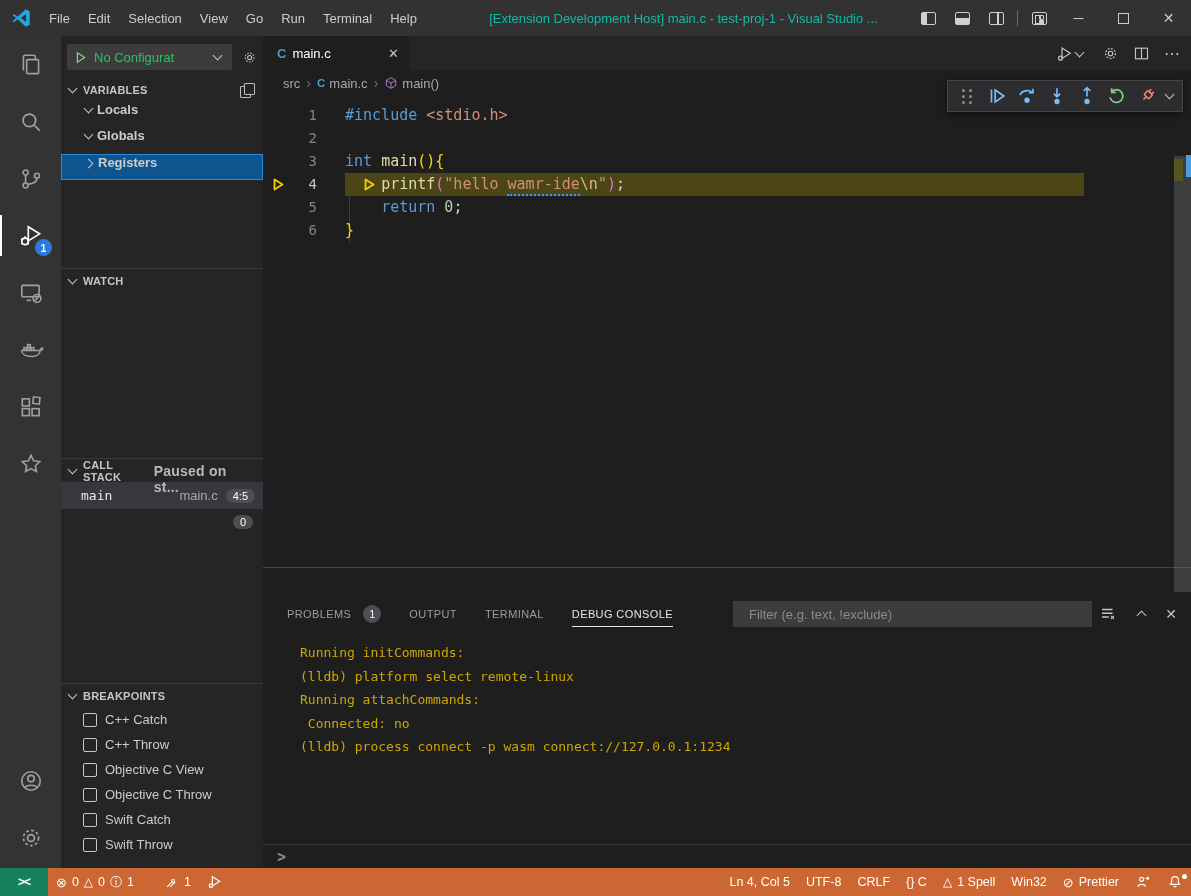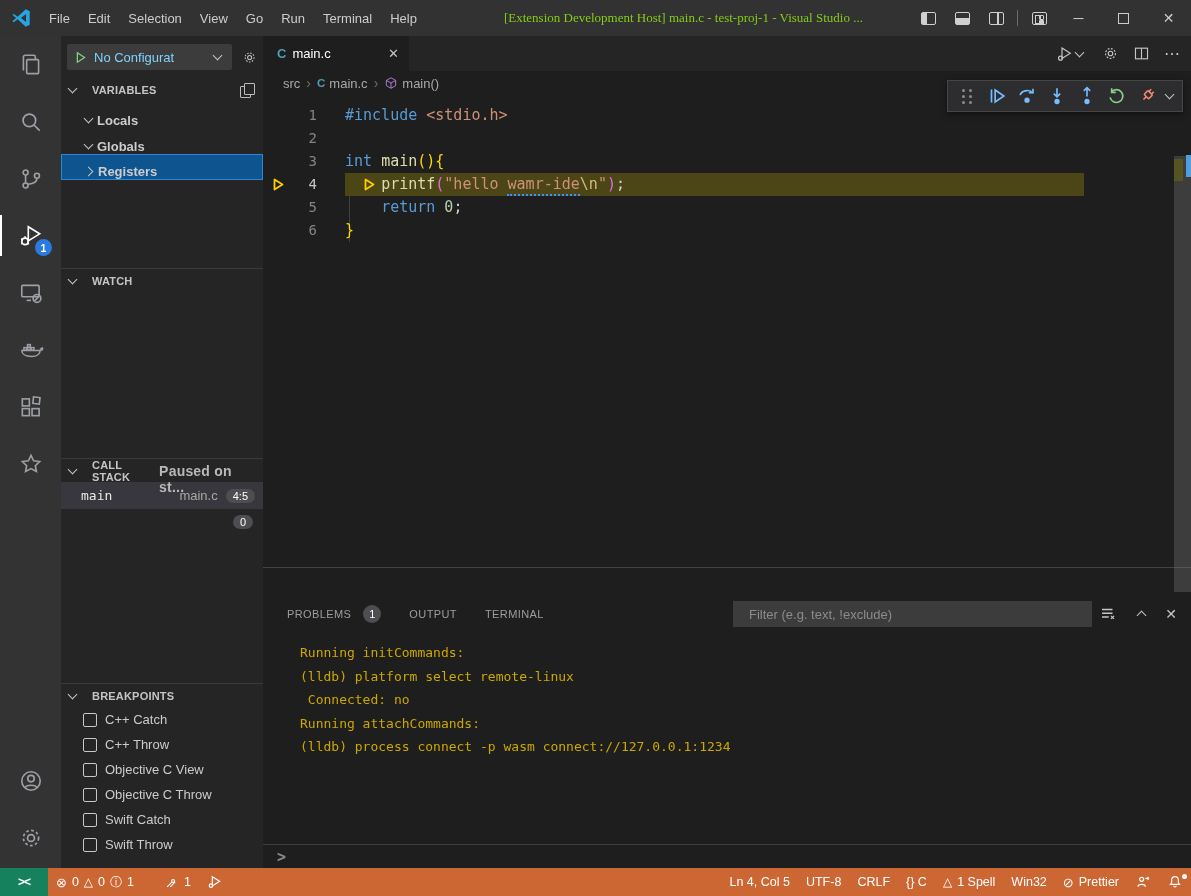--- a/index.html
+++ b/index.html
@@ -4,21 +4,21 @@
 <style>
   * { margin:0; padding:0; box-sizing:border-box; }
   html,body { width:1191px; height:896px; overflow:hidden; }
   body { position:relative; background:#1e1e1e; font-family:"Liberation Sans",sans-serif; color:#cccccc; font-size:13px; }
 
   
   .titlebar { position:absolute; top:0; left:0; width:1191px; height:36px; background:#323233; display:flex; align-items:center; z-index:50; }
   .vscode-logo { width:22px; height:22px; margin:0 8px 0 10px; flex:none; }
   .menu-bar { display:flex; height:100%; align-items:center; }
   .menu-item { padding:0 9px; height:100%; display:flex; align-items:center; color:#cccccc; cursor:default; }
-  .title-text { flex:1; text-align:center; color:#84cc16; white-space:nowrap; overflow:hidden; padding-left:30px;font-family:Liberation Serif, serif; }
+  .title-text { flex:1; text-align:center; color:#14b8a6; white-space:nowrap; overflow:hidden; padding-left:30px; }
   .tb-icons { display:flex; align-items:center; height:100%; }
   .tb-layout-btn { width:34px; height:100%; display:flex; align-items:center; justify-content:center; }
   .tb-sep { width:1px; height:16px; background:#6b6b6b; margin:0 4px; }
   .win-btn { width:45px; height:100%; display:flex; align-items:center; justify-content:center; color:#cccccc; font-size:14px; }
   .lay-ico { width:15px; height:13px; border:1.2px solid #cfcfcf; border-radius:2px; position:relative; }
   .lay-ico.left::before  { content:''; position:absolute; left:0; top:0; bottom:0; width:5px; background:#cfcfcf; }
   .lay-ico.bottom::before{ content:''; position:absolute; left:0; right:0; bottom:0; height:6px; background:#cfcfcf; }
   .lay-ico.right::before { content:''; position:absolute; right:4px; top:0; bottom:0; width:1.2px; background:#cfcfcf; }
   .lay-ico.custom::before{ content:''; position:absolute; left:2px; top:2px; width:4px; height:7px; border:1px solid #cfcfcf; }
   .lay-ico.custom::after { content:''; position:absolute; right:2px; top:2px; width:3px; height:3px; border:1px solid #cfcfcf; border-radius:1px; box-shadow:0 5px 0 0 #cfcfcf; }
@@ -30,29 +30,29 @@
   .ab-item svg { stroke:#9da0a6; }
   .ab-item.active { color:#ffffff; }
   .ab-item.active svg { stroke:#ffffff; }
   .ab-item.active::before { content:''; position:absolute; left:0; top:8px; bottom:8px; width:2px; background:#ffffff; }
   .ab-badge { position:absolute; right:9px; bottom:8px; min-width:17px; height:17px; border-radius:50%; background:#2a7be0; color:#fff; font-size:10.5px; display:flex; align-items:center; justify-content:center; font-weight:bold; }
   .ab-bottom { position:absolute; bottom:2px; left:0; width:61px; }
 
   
   .sidebar { position:absolute; left:61px; top:36px; width:202px; bottom:28px; background:#252526; z-index:30; overflow:hidden; }
   .sb-toolbar { height:42px; display:flex; align-items:center; padding:0 6px; }
-  .cfg-dd { width:182px; height:26px; background:#3c3c3c; border-radius:2px; display:flex; align-items:center; padding:0 6px; color:#7dd3fc;justify-content:space-between; }
+  .cfg-dd { width:182px; height:26px; background:#3c3c3c; border-radius:2px; display:flex; align-items:center; padding:0 6px; color:#22c55e;justify-content:space-between; }
   .cfg-dd .lbl { flex:1; white-space:nowrap; overflow:hidden; }
   .sec-header { height:24px; display:flex; align-items:center; padding:0 8px 0 4px; font-size:11px; font-weight:bold; color:#c5c5c5; letter-spacing:.2px; }
-  .sec-header .ttl { margin-left:11px; }
+  .sec-header .ttl { margin-left:2px; }
   .sec-bordered { border-top:1px solid #3a3a3b; }
   .chev { width:16px; height:16px; position:relative; display:inline-block; flex:none; }
   .chev::before { content:''; position:absolute; width:6px; height:6px; border-right:1.4px solid #c5c5c5; border-bottom:1.4px solid #c5c5c5; top:3px; left:4px; transform:rotate(45deg); }
   .chev.right::before { transform:rotate(-45deg); top:5px; left:3px; }
-  .var-row { height:26px; display:flex; align-items:flex-end; padding-left:20px; font-weight:bold; color:#cccccc; }
+  .var-row { height:26px; display:flex; align-items:flex-start; padding-left:20px; font-weight:bold; color:#cccccc; }
   .var-row.selected { background:#0e548f; border:1px solid #2b88d8; }
   .cs-status { margin-left:auto; font-size:14px; font-weight:bold; color:#b8b8b8;margin-top:16px; }
   .cs-row { height:27px; display:flex; align-items:center; background:#37373d; padding:0 8px 0 20px; }
   .cs-name { font-family:"DejaVu Sans Mono",monospace; font-size:13px; color:#e8e8e8; }
   .cs-file { margin-left:auto; color:#a8a8a8; }
   .pill { background:#4d4d52; color:#ffffff; border-radius:9px; font-size:11px; padding:1px 7px; margin-left:8px; }
   .cs-badge-row { height:26px; display:flex; align-items:center; justify-content:flex-end; padding-right:10px; }
   .bp-row { height:25px; display:flex; align-items:center; padding-left:22px; color:#cccccc; }
   .bp-check { width:14px; height:14px; border:1.4px solid #c8c8c8; border-radius:2px; margin-right:8px; background:transparent; flex:none; }
   .copy-ico { margin-left:auto; width:16px; height:16px; position:relative; }
@@ -481,36 +481,39 @@
           <div class="ptab">
             <span>PROBLEMS</span>
             <span class="badge">1</span>
           </div>
           <div class="ptab">
             <span>OUTPUT</span>
           </div>
           <div class="ptab">
             <span>TERMINAL</span>
           </div>
+          <div class="ptab active">
+            <span>DEBUG CONSOLE</span>
+          </div>
         </div>
       <input class="filter-input" placeholder="Filter (e.g. text, !exclude)" style="">
       <div class="panel-icons">
         <svg width="18" height="18" viewBox="0 0 24 24" fill="none" stroke="#c5c5c5" stroke-width="1.7">
             <path d="M4 6h14M4 11h14M4 16h9"></path>
             <path d="M16 14.5l4 4M20 14.5l-4 4"></path>
           </svg>
         <span class="chev" style="transform:rotate(180deg)"></span>
         <span style="font-size:14px">✕</span>
       </div>
     </div>
     <div class="console">
         <div>Running initCommands:</div>
         <div>(lldb) platform select remote-linux</div>
+        <div>Running attachCommands:</div>
         <div> Connected: no</div>
-        <div>Running attachCommands:</div>
         <div>(lldb) process connect -p wasm connect://127.0.0.1:1234</div>
       </div>
     <div class="console-input-row">
       <span>&gt;</span>
     </div>
   </div>
 </div>
 
 <div class="statusbar">
   <div class="sb-remote">

